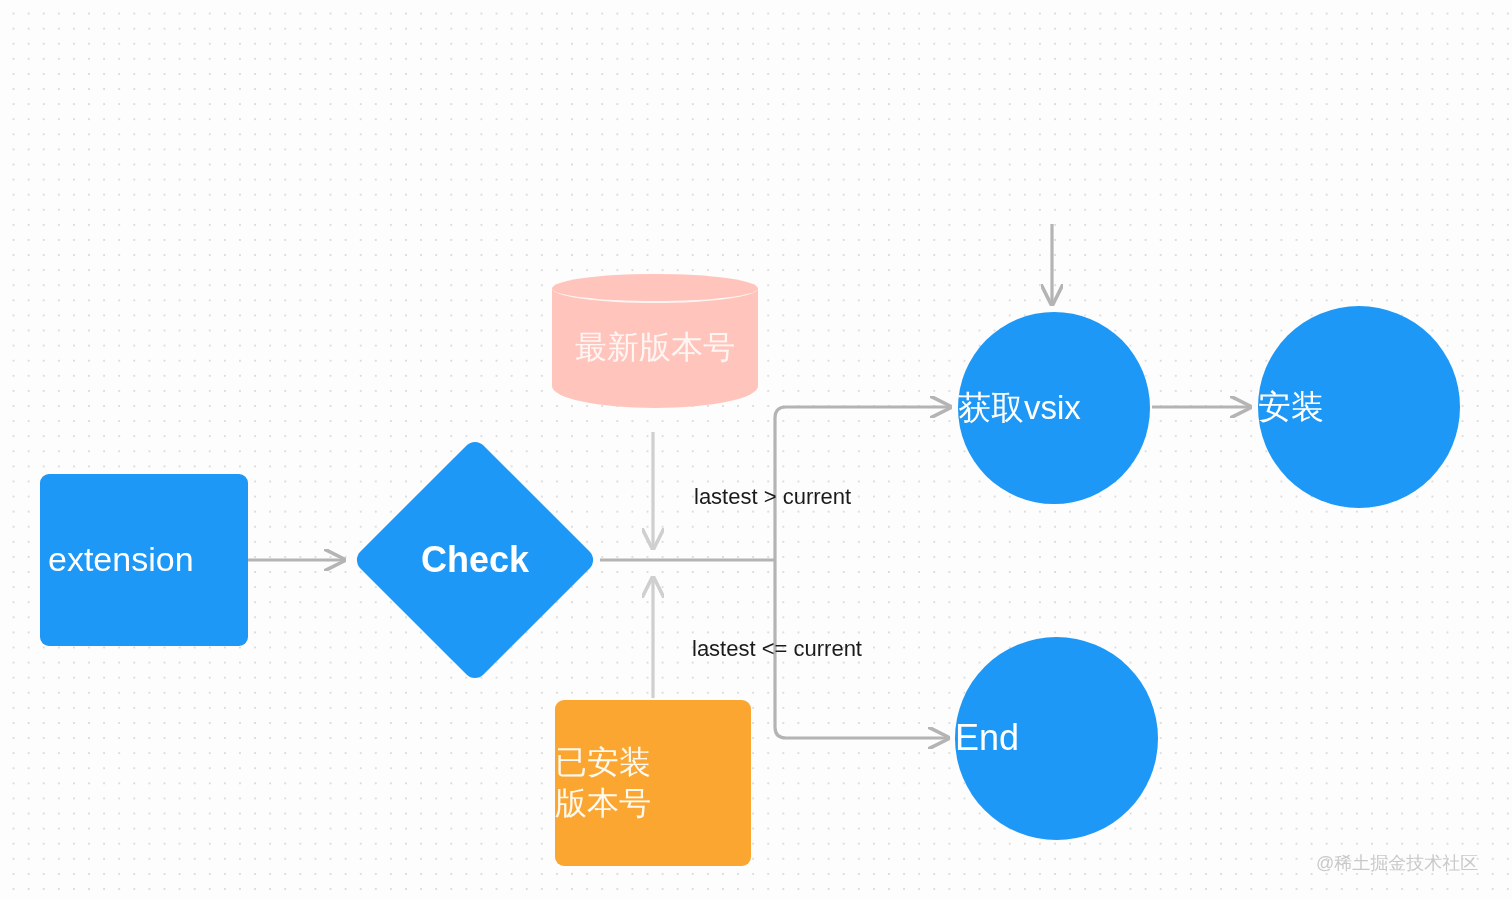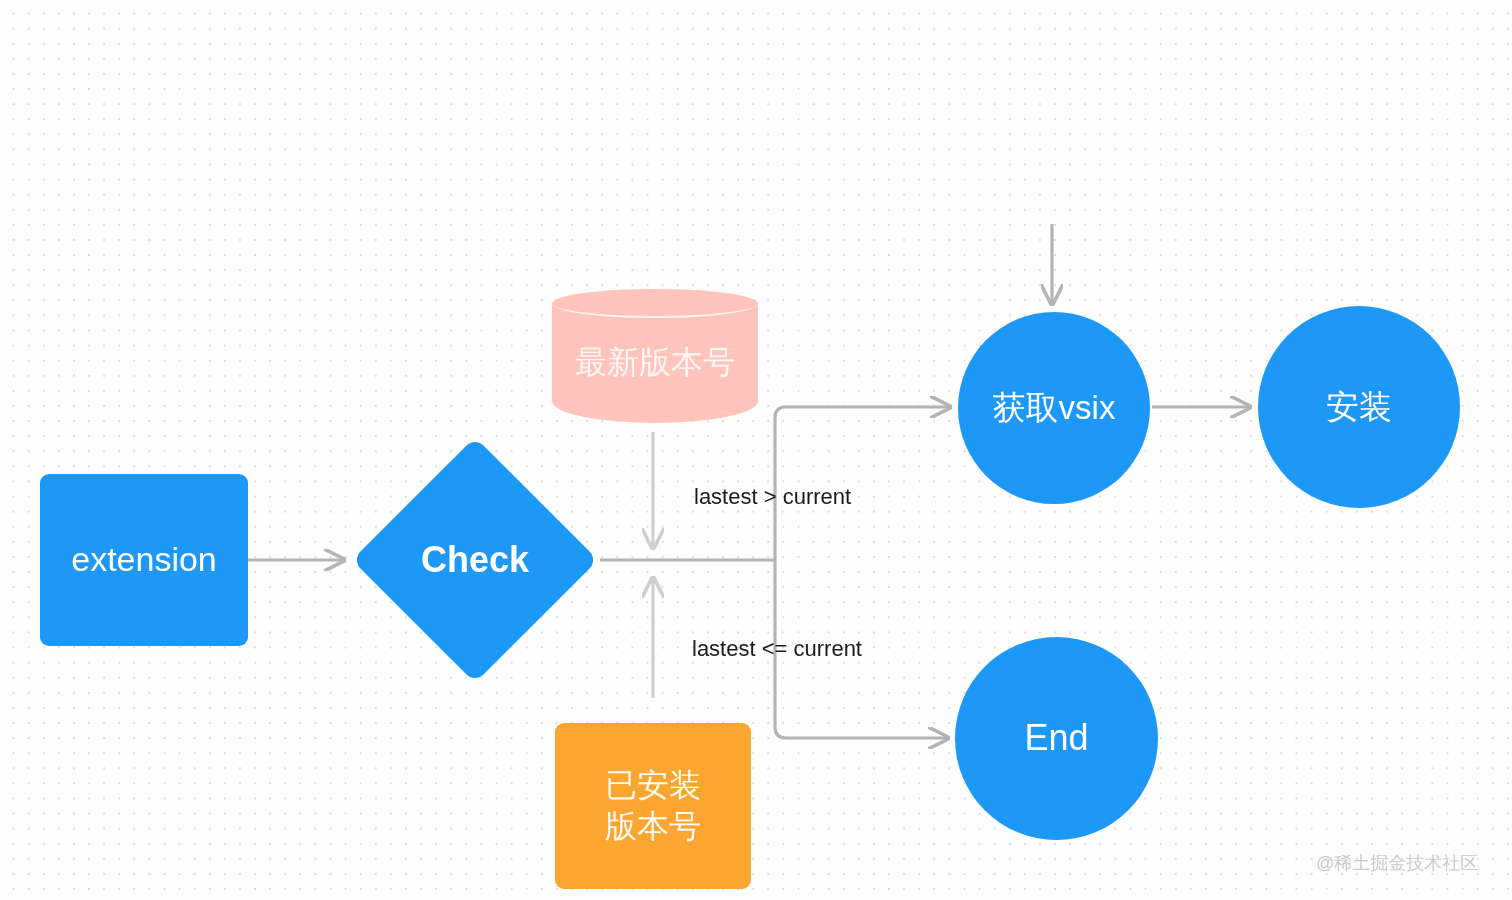--- a/index.html
+++ b/index.html
@@ -29,35 +29,36 @@
     position: absolute;
     left: 0;
     top: 0;
     width: 1512px;
     height: 900px;
   }
   .node {
     position: absolute;
     display: flex;
     align-items: center;
-    justify-content: center;
+    justify-content: flex-start;
     text-align: center;
     color: #ffffff;
     box-sizing: border-box;
     line-height: 1.28;
   }
   
   .n-extension {
     left: 40px;
     top: 474px;
     width: 208px;
     height: 172px;
     background: #1d98f6;
     border-radius: 9px;
     font-size: 34px;
+    padding-left: 8px;
   }
   
   .n-check-wrap {
     position: absolute;
     left: 352px;
     top: 437px;
     width: 246px;
     height: 246px;
   }
   .n-check-shape {
@@ -80,21 +81,21 @@
     align-items: center;
     justify-content: center;
     color: #ffffff;
     font-size: 36px;
     font-weight: bold;
   }
   
   .n-cylinder {
     position: absolute;
     left: 552px;
-    top: 289px;
+    top: 274px;
     width: 181px;
     height: 148px;
     padding-left: 21px;
   }
   .cyl-body {
     position: absolute;
     left: 0;
     top: 14px;
     width: 206px;
     height: 120px;
@@ -192,21 +193,20 @@
   
   .n-installed {
     left: 555px;
     top: 700px;
     width: 196px;
     height: 166px;
     background: #faa630;
     border-radius: 9px;
     font-size: 32px;
     color: #fff9ef;
-    margin-top: 23px;
   }
   
   .edge-label {
     position: absolute;
     color: #1b1b1b;
     font-size: 22px;
     white-space: nowrap;
   }
   .lbl-gt { left: 694px; top: 484px; }
   .lbl-le { left: 692px; top: 636px; text-align: right; }

